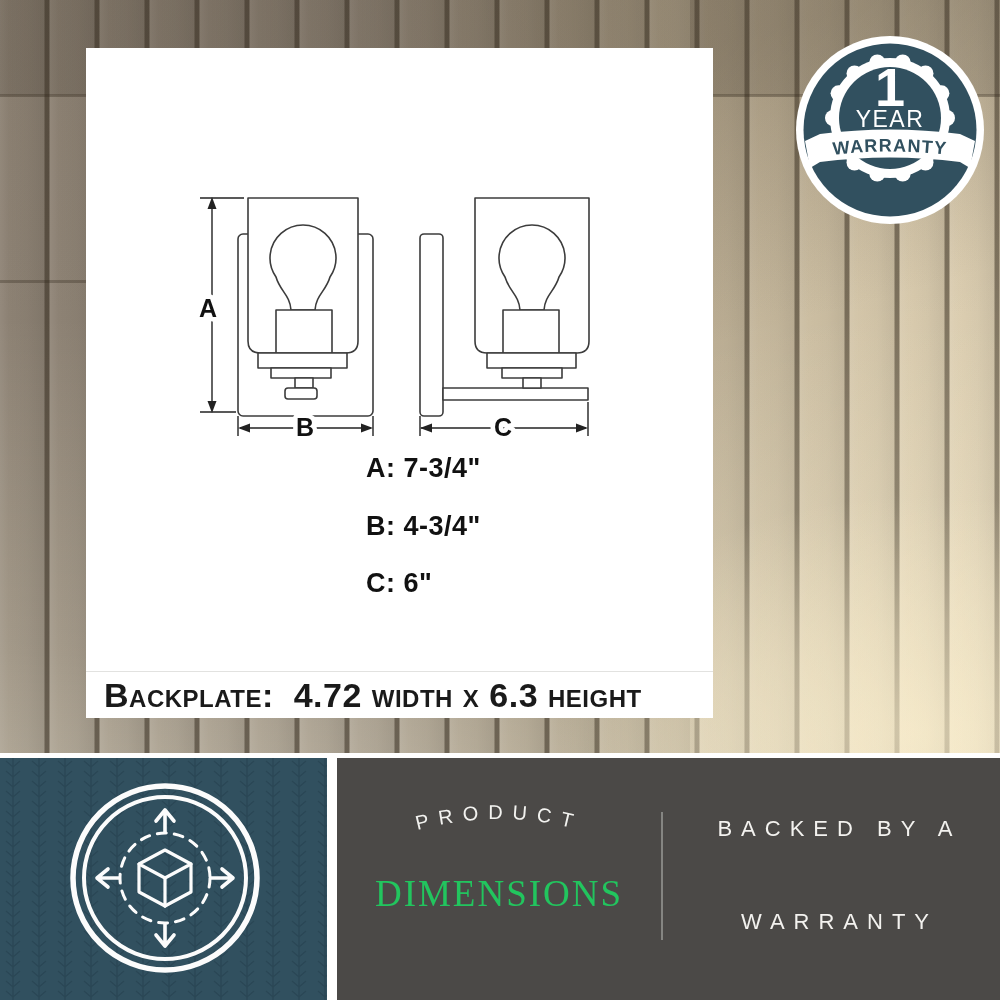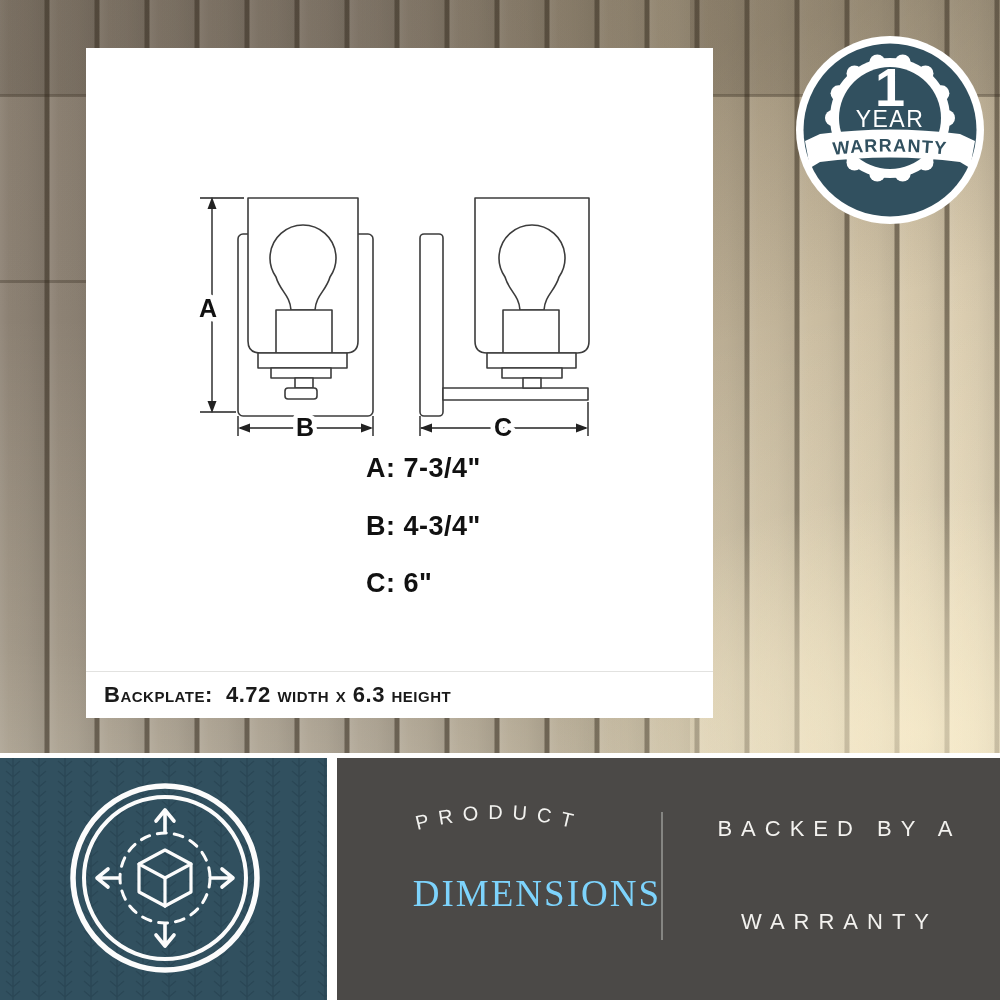--- a/index.html
+++ b/index.html
@@ -24,33 +24,33 @@
   .seam.s1{left:0;top:94px;width:1000px;height:3px;}
   .seam.s2{left:0;top:280px;width:88px;height:3px;}
 
   
   .panel{position:absolute;left:86px;top:48px;width:627px;height:670px;background:#ffffff;}
   .diagram-svg{position:absolute;left:0;top:0;}
   .dim-row{position:absolute;left:280px;font-weight:bold;font-size:27px;color:#111;letter-spacing:0.5px;}
   .dim-row.r0{top:405px}.dim-row.r1{top:463px}.dim-row.r2{top:520px}
   .backplate{position:absolute;left:0;right:0;bottom:0;height:47px;border-top:1px solid #e2e2e0;
     display:flex;align-items:center;padding-left:18px;box-sizing:border-box;
-    font-variant:small-caps;font-weight:600;font-size:22px;color:#1a1a1a;letter-spacing:0.5px;white-space:pre;}
+    font-variant:small-caps;font-weight:600;font-size:34px;color:#1a1a1a;letter-spacing:0.5px;white-space:pre;}
 
   
   .badge{position:absolute;left:795px;top:35px;width:190px;height:190px;}
 
   
   .footer{position:absolute;left:0;top:753px;width:1000px;height:247px;background:#ffffff;}
   .teal-box{position:absolute;left:0;top:5px;width:327px;height:242px;background:#31505F;overflow:hidden;}
   .gray-box{position:absolute;left:337px;top:5px;width:663px;height:242px;background:#4B4947;}
   .pd-block{position:absolute;left:0;top:0;width:324px;height:100%;}
   .arch-svg{position:absolute;left:0;top:0;}
-  .pd-title{position:absolute;left:0;top:114px;width:100%;text-align:right;
-    font-family:"Liberation Serif","DejaVu Serif",serif;font-size:37px;letter-spacing:2px;color:#7dd3fc;}
+  .pd-title{position:absolute;left:0;top:114px;width:100%;text-align:center;
+    font-family:"Liberation Serif","DejaVu Serif",serif;font-size:37px;letter-spacing:2px;color:#22c55e;}
   .v-divider{position:absolute;left:324px;top:54px;width:2px;height:128px;background:#8f8f8d;opacity:0.85;}
   .wty-block{position:absolute;left:326px;top:0;width:337px;height:100%;color:#f3f2ef;text-align:center;}
   .wty-line{position:absolute;left:0;width:100%;padding-left:8px;}
   .wty-l1{top:58px;font-size:22px;letter-spacing:9px;}
   .wty-l2{top:100px;font-size:21px;letter-spacing:9px;}
   .wty-l2 .num{font-size:33px;letter-spacing:0;vertical-align:baseline;margin-right:18px;}
   .wty-l3{top:151px;font-size:22px;letter-spacing:9px;}
 </style>
 </head>
 <body>

